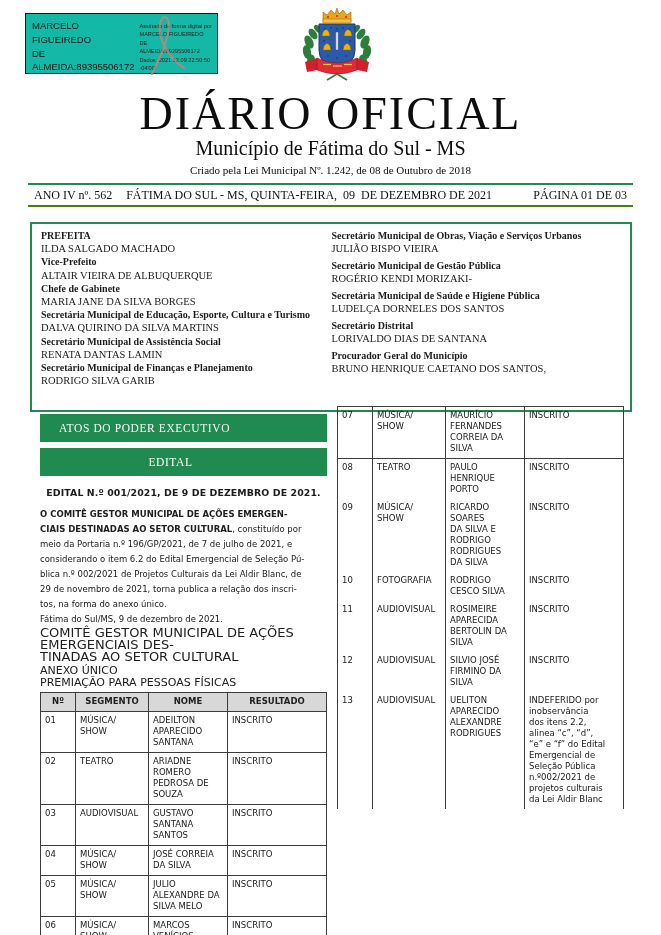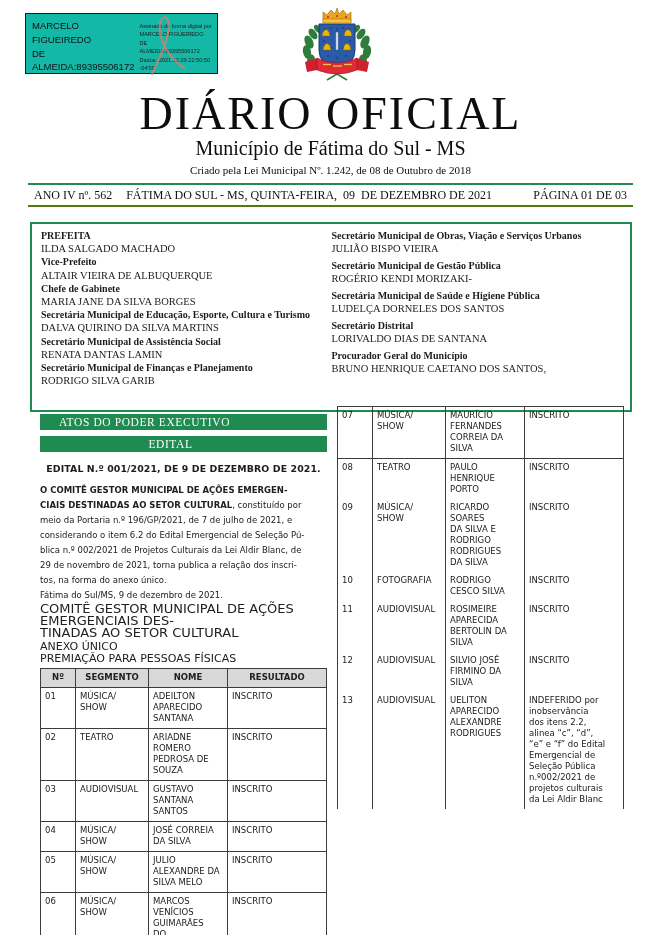--- a/index.html
+++ b/index.html
@@ -39,21 +39,21 @@
   .officials-box{position:absolute;left:30px;top:211px;width:602px;height:190px;
                  box-sizing:border-box;border:2px solid #1f8b51;display:flex;
                  padding:5px 8px 4px 9px;font-family:"Liberation Serif",serif;margin-top:11px;}
   .off-col{width:50%;box-sizing:border-box;padding-right:8px;}
   .off-col.rightc .official{margin-bottom:3.5px;}
   .official .role{font-weight:bold;font-size:10px;line-height:13.2px;text-align:justify;}
   .official .name{font-size:10.5px;line-height:13.2px;}
 
   
   .col-left{position:absolute;left:40px;top:414px;width:287px;}
-  .section-bar{background:#1f8b51;color:#fff;height:16px;display:flex;align-items:center;
+  .section-bar{background:#1f8b51;color:#fff;height:28px;display:flex;align-items:center;
                justify-content:center;font-family:"Liberation Serif",serif;font-size:11.5px;
                letter-spacing:.6px;margin-bottom:6px;box-sizing:border-box;}
   .bar-atos{padding-right:78px;}
   .bar-edital{padding-right:58px;padding-left:32px;}
   .edital-heading{font-weight:bold;font-size:9.4px;text-align:center;margin:11px 0 9px 0;
                   letter-spacing:.1px;}
   .edital-body{font-size:8.5px;line-height:15px;white-space:pre-line;color:#202020;}
   .edital-body .b{font-weight:bold;}
   .committee{font-size:13px;line-height:12.1px;white-space:pre-line;color:#202020;}
   .annex{margin-top:2px;font-size:11px;line-height:12px;color:#202020;}

